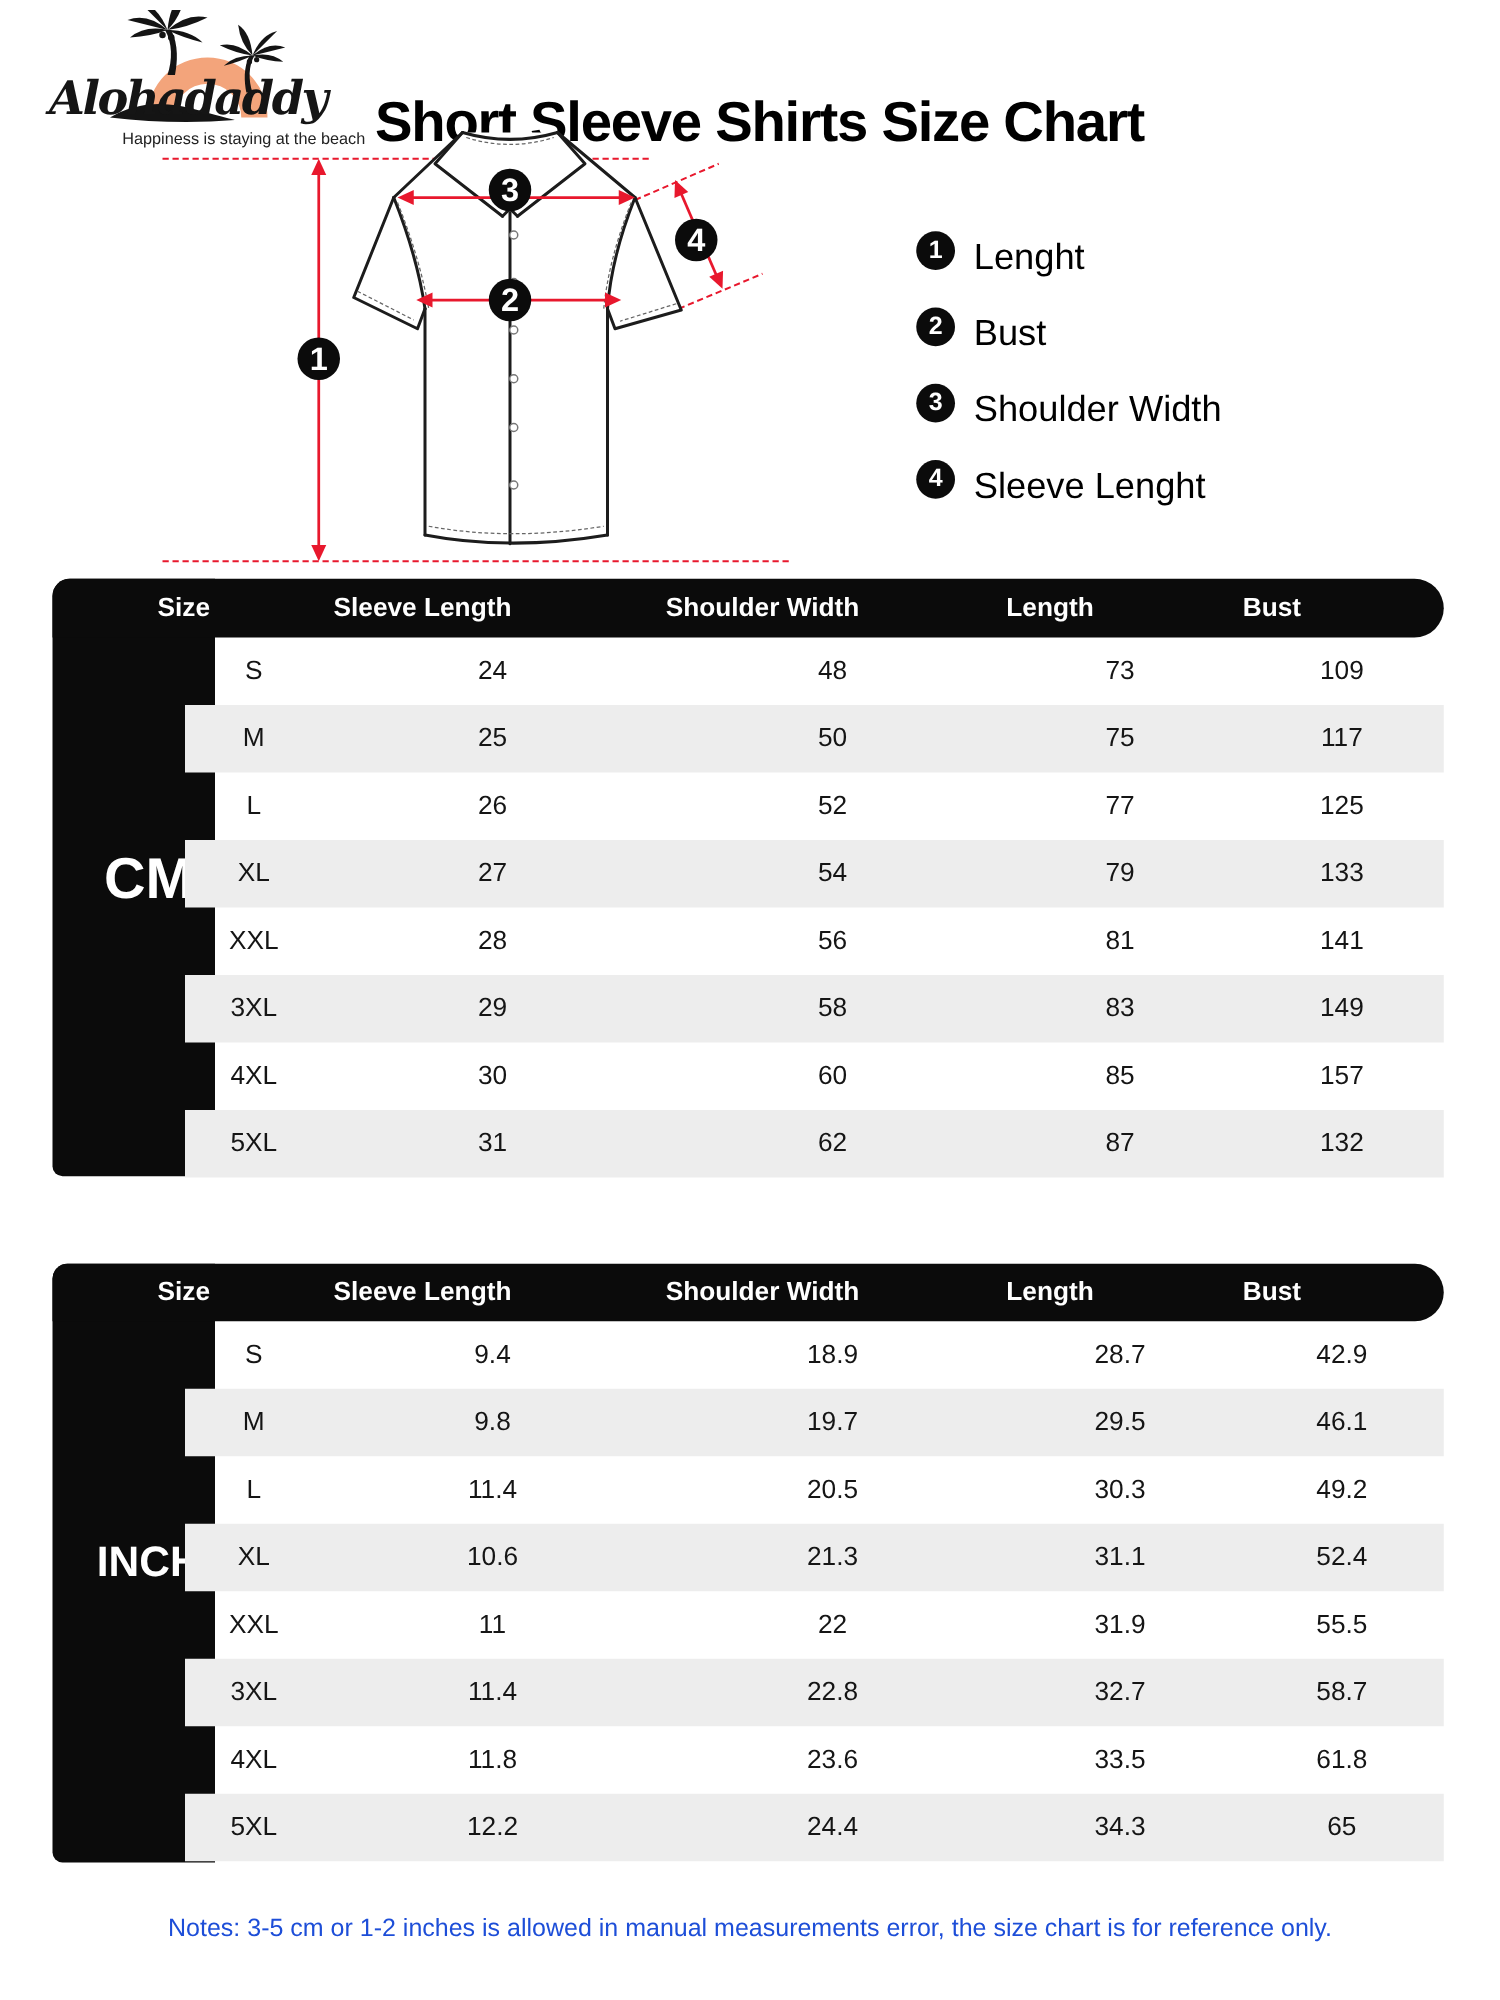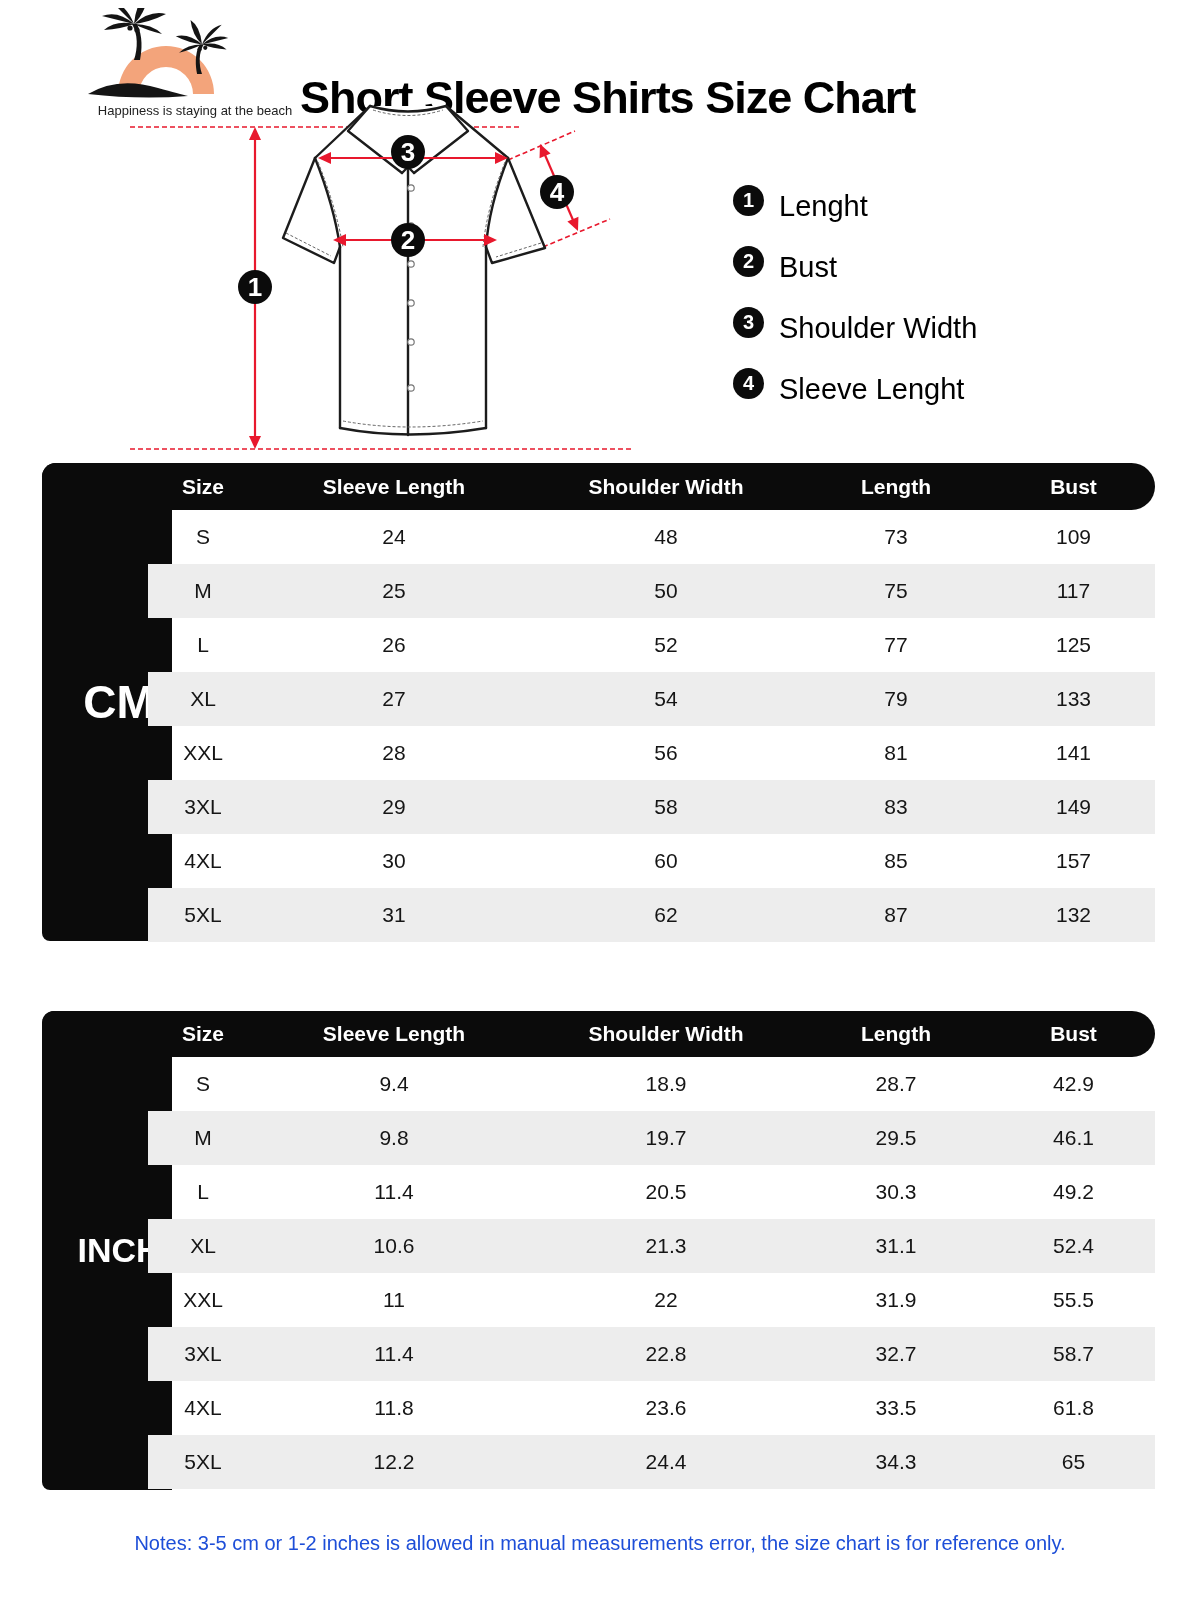--- a/index.html
+++ b/index.html
@@ -25,21 +25,21 @@
     display:flex;align-items:center;justify-content:center;font-size:20px;font-weight:bold;flex:0 0 31px;}
   .legend-label{margin-left:15px;font-size:29px;color:#000;margin-top:12px;}
 
   
   .diagram{position:absolute;left:115px;top:95px;}
 
   
   .tbl-side{position:absolute;left:42px;width:106px;background:#0b0b0b;
     display:flex;align-items:center;justify-content:center;color:#fff;font-weight:bold;padding-left:24px;}
   .tbl-head{position:absolute;left:42px;width:1113px;background:#0b0b0b;box-sizing:border-box;
-    padding-left:106px;display:grid;grid-template-columns:110px 272px 272px 188px 167px;
+    padding-left:50px;display:grid;grid-template-columns:110px 272px 272px 188px 167px;
     align-items:center;color:#fff;font-weight:bold;font-size:21px;}
   .tbl-head span{text-align:center;}
   .tbl-rows{position:absolute;left:148px;width:1007px;}
   .t-row{display:grid;grid-template-columns:110px 272px 272px 188px 167px;height:54px;align-items:center;}
   .t-row.alt{background:#ededed;}
   .t-row span{text-align:center;font-size:21px;color:#151515;}
 
   .cm-side{top:463px;height:478px;border-radius:14px 0 0 8px;font-size:46px;}
   .cm-head{top:463px;height:47px;border-radius:14px 24px 24px 0;}
   .cm-rows{top:510px;}
@@ -79,20 +79,21 @@
         <path d="M0,0 Q18,-4 30,6 Q13,5 0,0 Z"></path>
         <path d="M0,0 Q8,-20 24,-24 Q12,-12 0,0 Z"></path>
         <path d="M0,0 Q-2,-22 -14,-30 Q-12,-12 0,0 Z"></path>
         <path d="M0,0 Q-16,-14 -32,-10 Q-16,-2 0,0 Z"></path>
         <path d="M0,0 Q-18,0 -28,10 Q-12,6 0,0 Z"></path>
         <circle cx="4" cy="4" r="2.6"></circle>
           <circle cx="-3" cy="6" r="2.6"></circle>
       </g>
     </g>
   </svg>
+  <div class="brand-name">Alohadaddy</div>
   <div class="brand-tagline">Happiness is staying at the beach</div>
 </div>
 
 <div class="page-title">Short Sleeve Shirts Size Chart</div>
 
 <svg class="diagram" width="530" height="362" viewBox="115 95 530 362">
 
   <g stroke="#e8182d" stroke-width="1.6" stroke-dasharray="5 3" fill="none">
     <path d="M130,127 H522"></path>
     <path d="M130,449 H632"></path>

